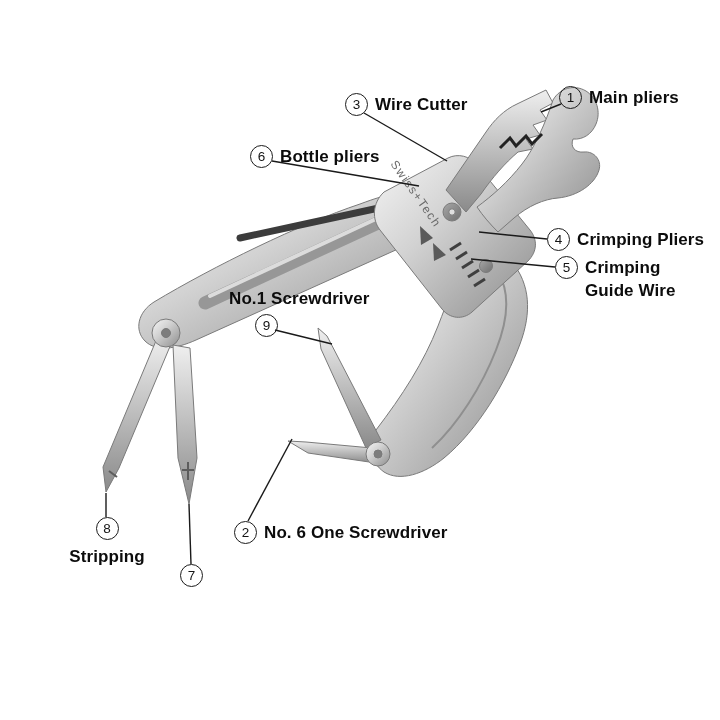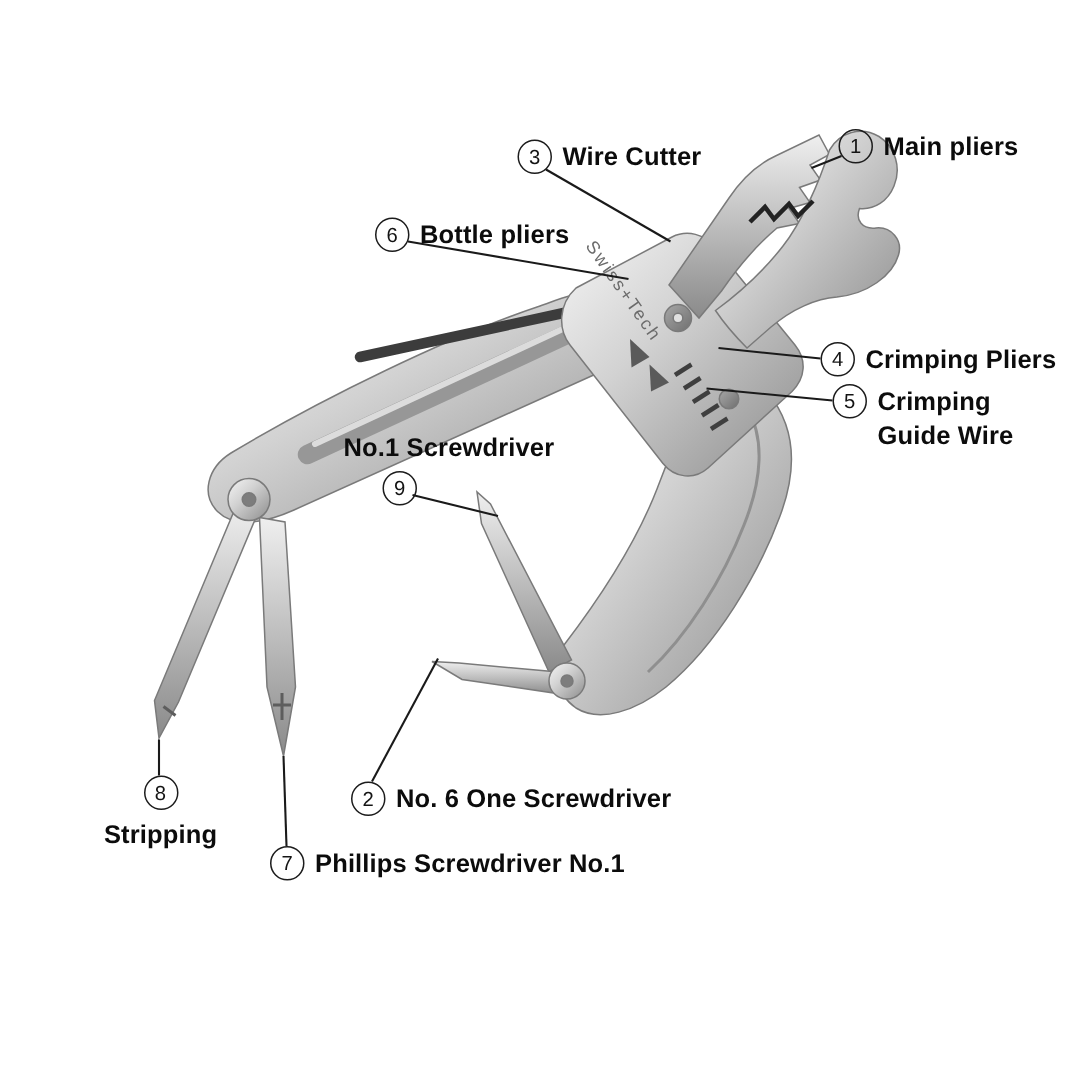--- a/index.html
+++ b/index.html
@@ -169,21 +169,20 @@
     <span class="num">9</span>
   </div>
 
   <div class="callout" style="left:234px; top:521px;">
     <span class="num">2</span>
     <span class="lbl">No. 6 One Screwdriver</span>
   </div>
 
   <div class="callout" style="left:180px; top:564px;">
     <span class="num">7</span>
-    <span class="lbl">Phillips Screwdriver No.1</span>
   </div>
 
   <div class="callout col-center" style="left:33px; top:517px; width:148px;">
     <span class="num">8</span>
     <span class="lbl-stack">
       <span class="lbl">Stripping</span>
     </span>
   </div>
 
 </div>

